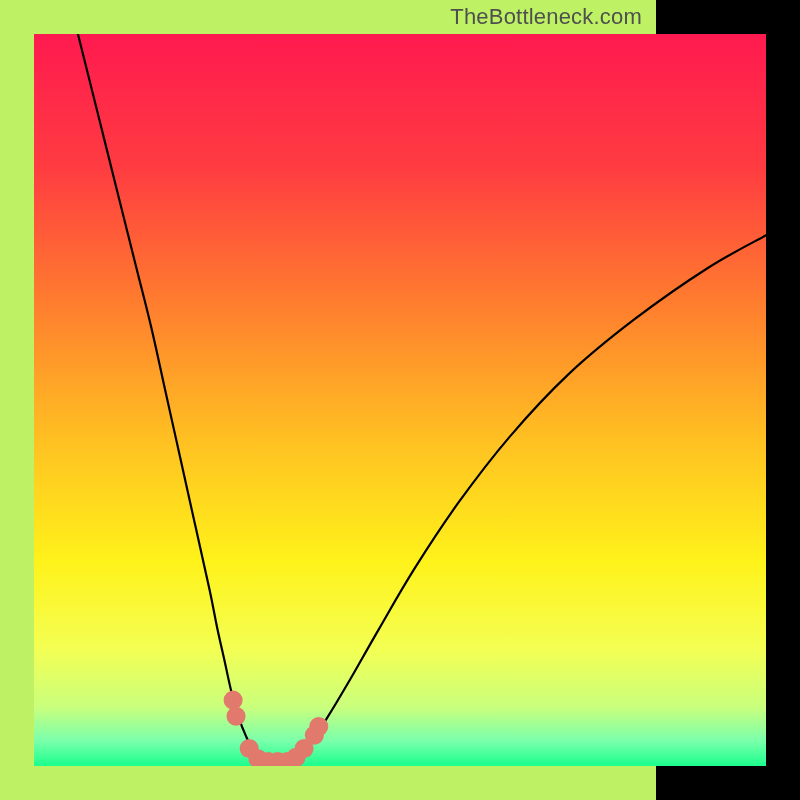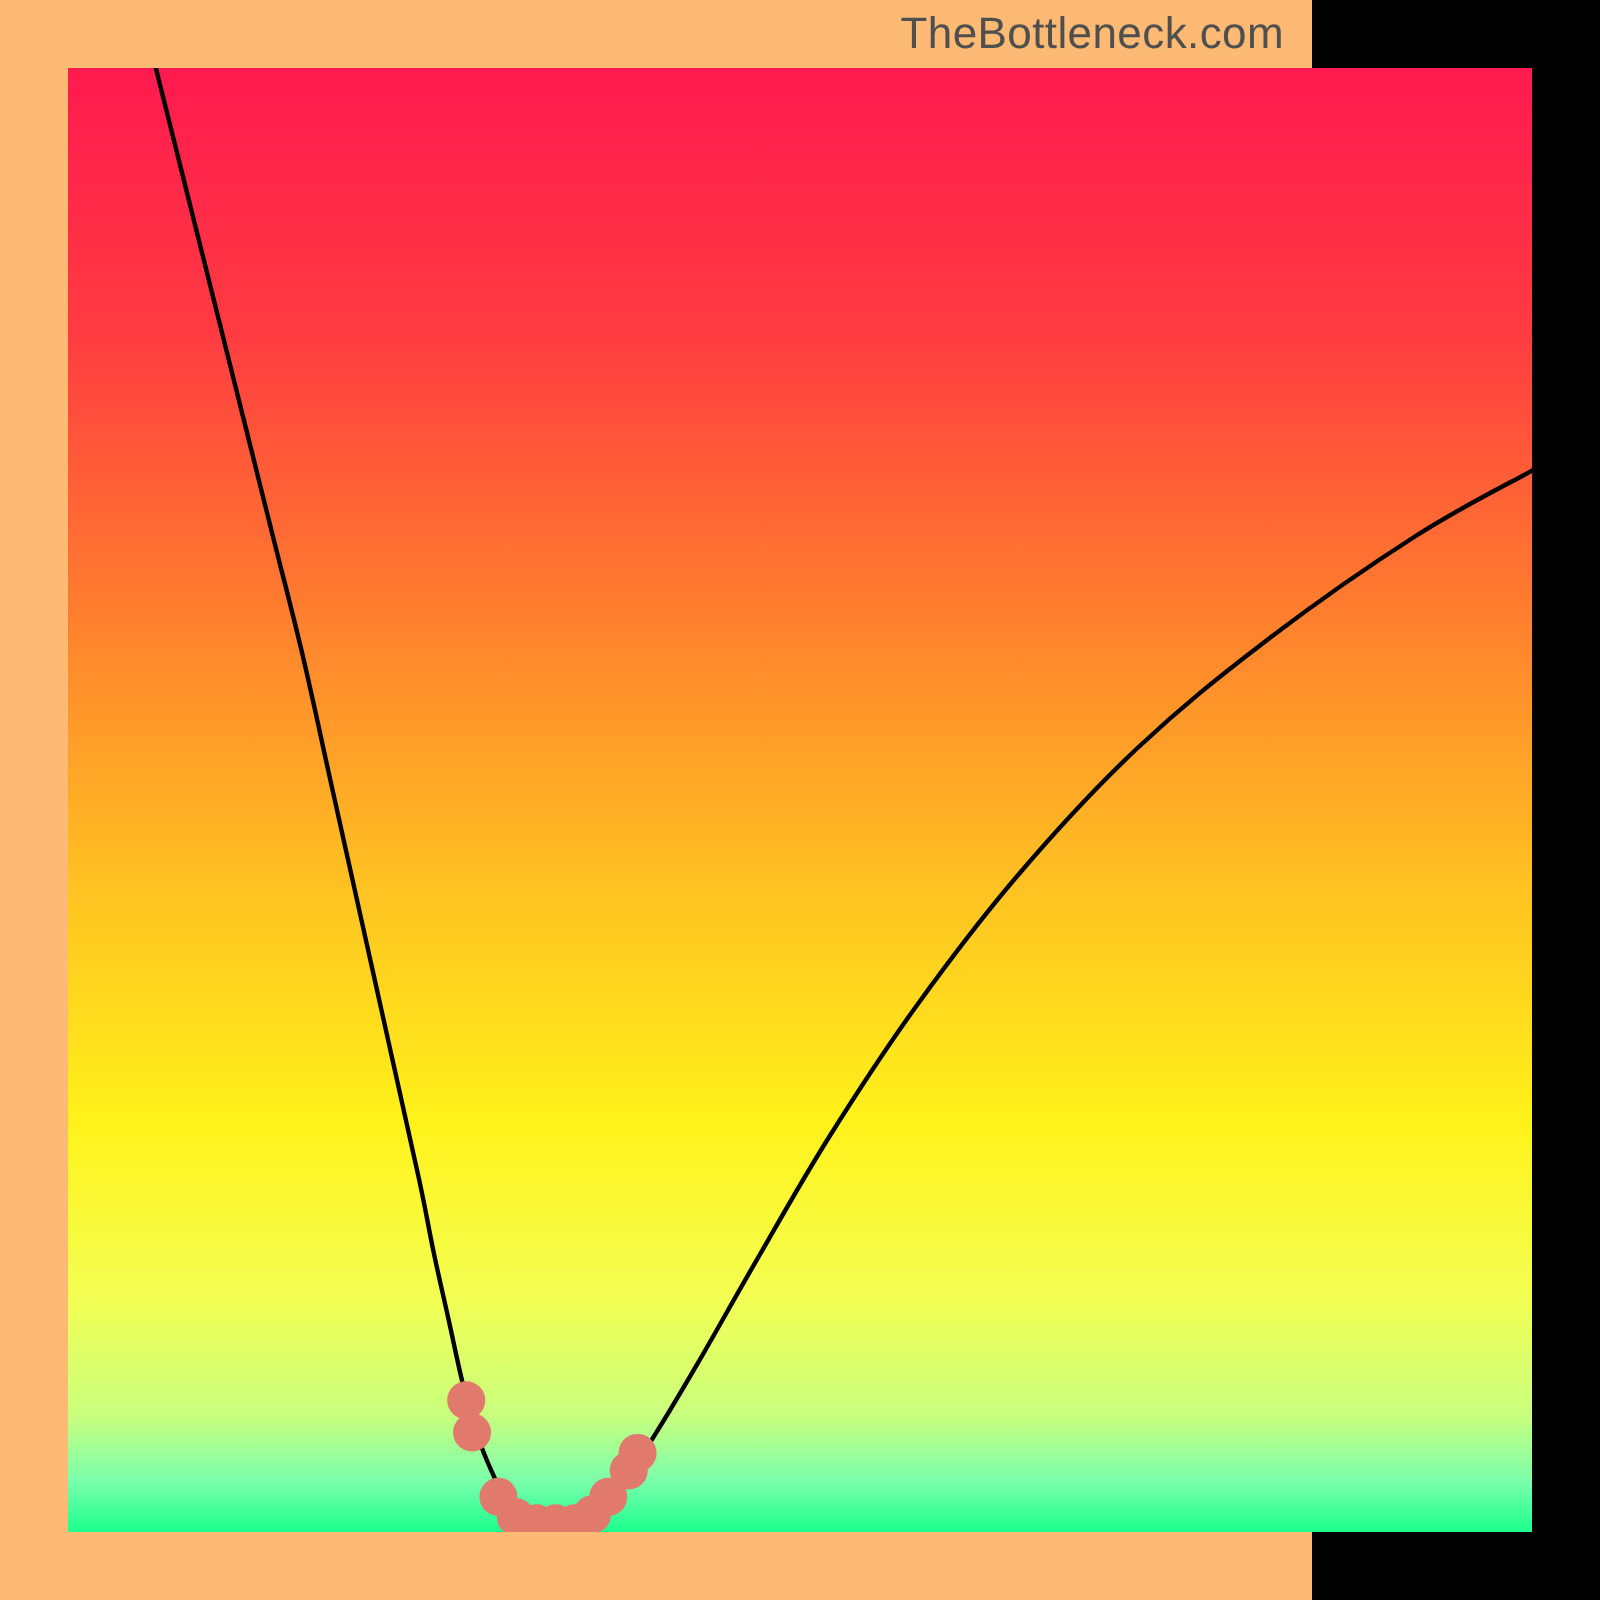--- a/index.html
+++ b/index.html
@@ -8,21 +8,21 @@
     width: 800px;
     height: 800px;
     overflow: hidden;
     background: #000;
     font-family: Arial, Helvetica, sans-serif;
   }
   .frame {
     position: relative;
     width: 656px;
     height: 800px;
-    background: #fdba74;
+    background: #bef264;
   }
   .watermark {
     position: absolute;
     top: 4px;
     right: 14px;
     color: #4f4f4f;
     font-size: 22px;
     font-weight: 500;
     letter-spacing: 0.2px;
     z-index: 20;

